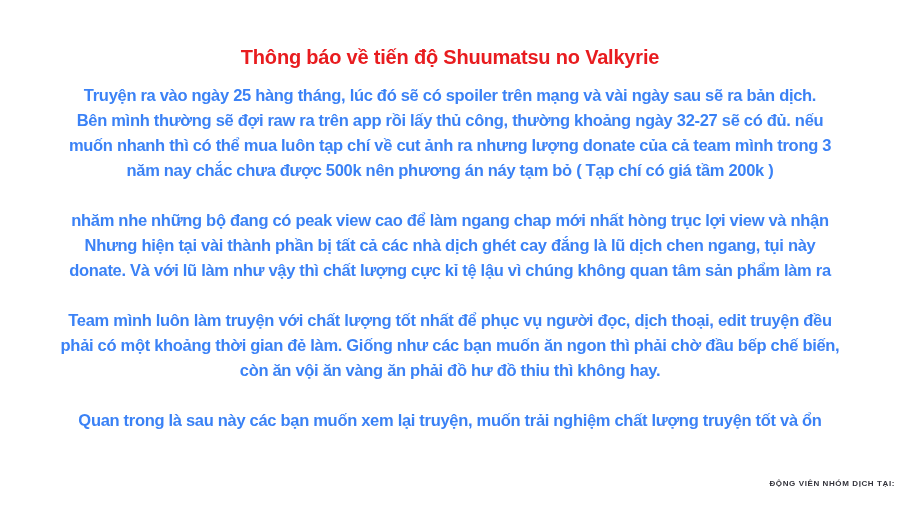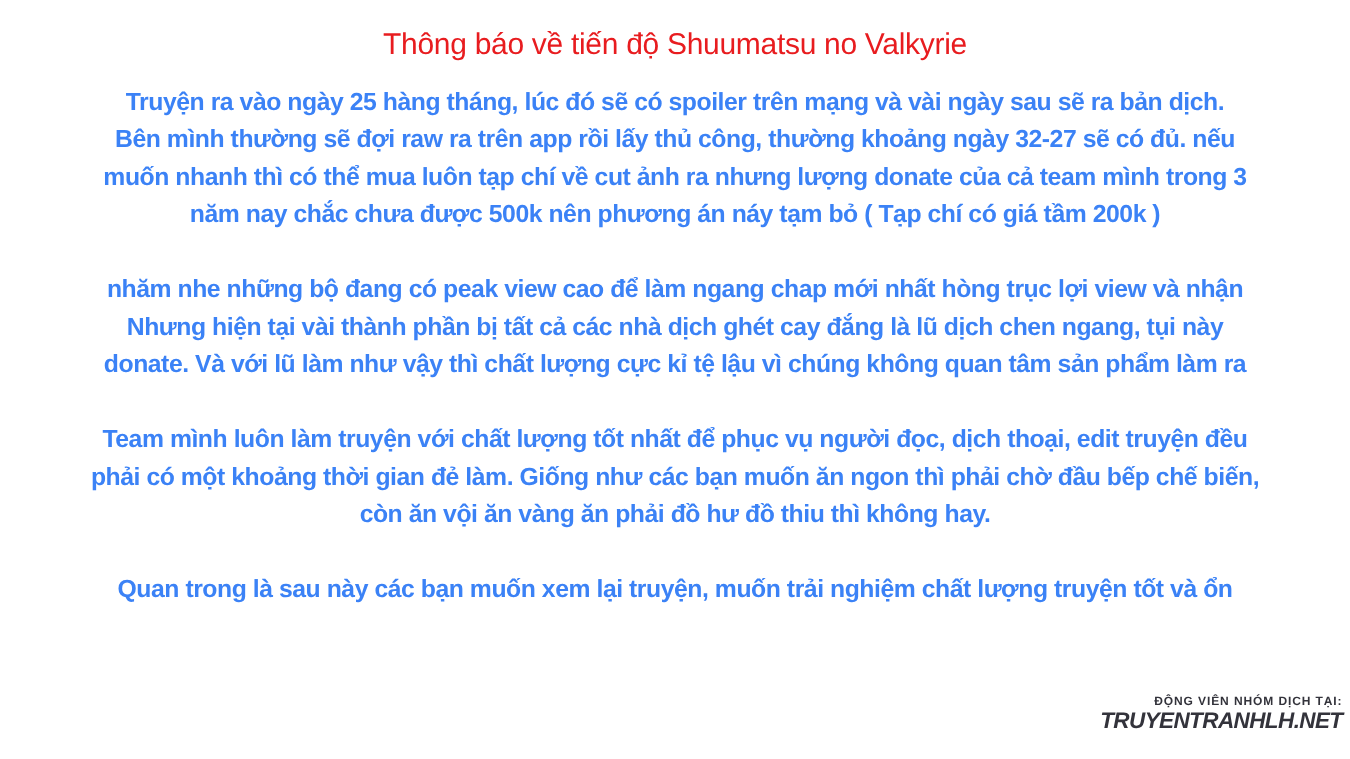--- a/index.html
+++ b/index.html
@@ -10,24 +10,24 @@
   .page {
     position: relative;
     width: 900px;
     height: 506px;
     background: #ffffff;
     overflow: hidden;
     font-family: "Liberation Sans", sans-serif;
   }
   .title {
     margin: 0;
-    padding-top: 19px;
+    padding-top: 46px;
     text-align: center;
     font-size: 20px;
-    font-weight: 400;
+    font-weight: 700;
     letter-spacing: -0.2px;
     color: #e81c1f;
     white-space: nowrap;
   }
   .content {
     margin-top: 14px;
     text-align: center;
   }
   .paragraph {
     margin: 0 auto 25px auto;
@@ -91,16 +91,15 @@
     </div>
 
     <div class="paragraph">
       <div class="line">Quan trong là sau này các bạn muốn xem lại truyện, muốn trải nghiệm chất lượng truyện tốt và ổn</div>
     </div>
 
   </div>
 
   <div class="credit">
     <div class="credit-tagline">ĐỘNG VIÊN NHÓM DỊCH TẠI:</div>
-    <div class="credit-site">TRUYENTRANHLH.NET</div>
   </div>
 
 </div>
 
 </body></html>

